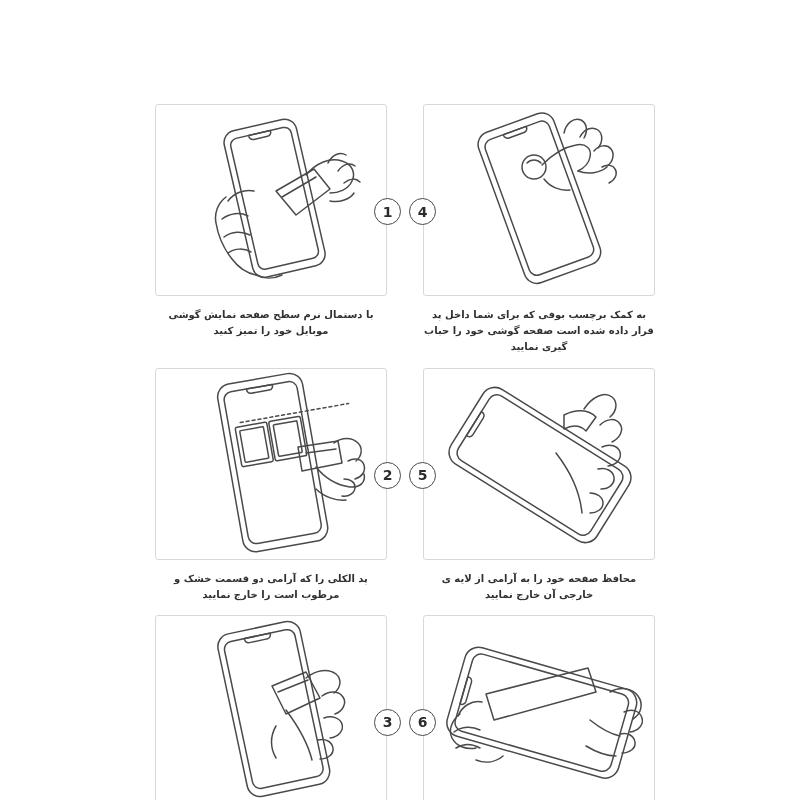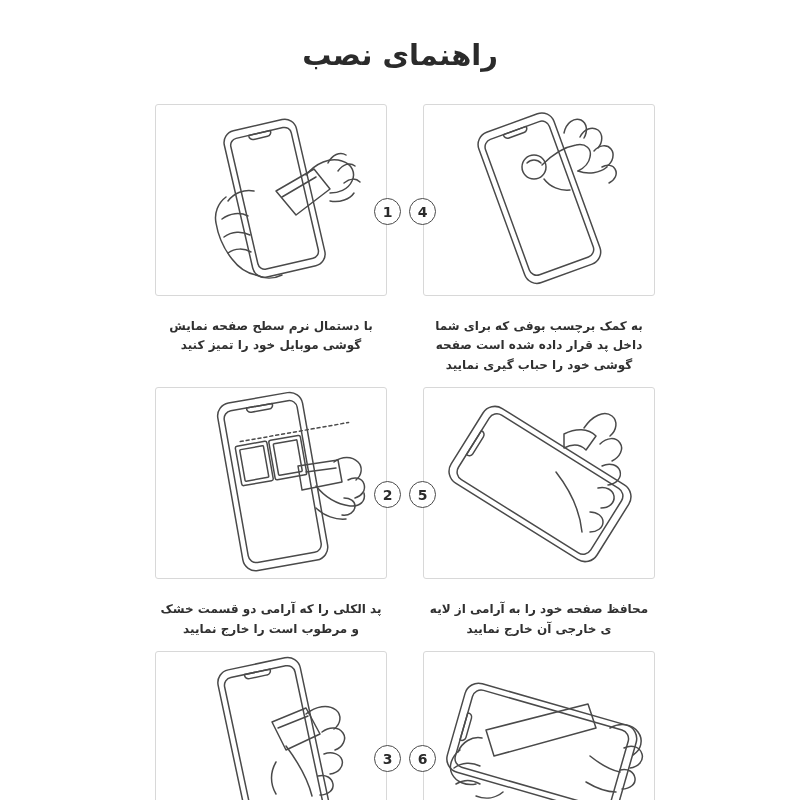--- a/index.html
+++ b/index.html
@@ -61,24 +61,24 @@
     overflow: hidden;
   }
   .panel svg {
     position: absolute;
     top: 0;
     left: 0;
   }
   .caption {
     direction: rtl;
     text-align: center;
-    font-size: 12px;
+    font-size: 10px;
     line-height: 1.62;
     color: #303030;
-    margin-top: 21px;
+    margin-top: 11px;
     width: 232px;
     font-weight: 600;
   }
   .badge {
     position: absolute;
     width: 27px;
     height: 27px;
     border-radius: 50%;
     border: 1.6px solid #4a4a4a;
     display: flex;
@@ -100,21 +100,20 @@
     left: -14px;
     top: 94px;
   }
   .cell.left .caption { margin-right: 0; }
 </style>
 </head>
 <body>
 
 <div class="page">
 
-  <div class="title">راهنمای نصب</div>
 
   <div class="grid">
 
     <div class="row">
 
       <div class="cell left">
         <div class="panel">
           <svg width="232" height="192" viewBox="0 0 232 192" fill="none" stroke="#4a4a4a" stroke-width="1.5" stroke-linecap="round" stroke-linejoin="round">
 
             <g transform="rotate(-13 120 95)">

